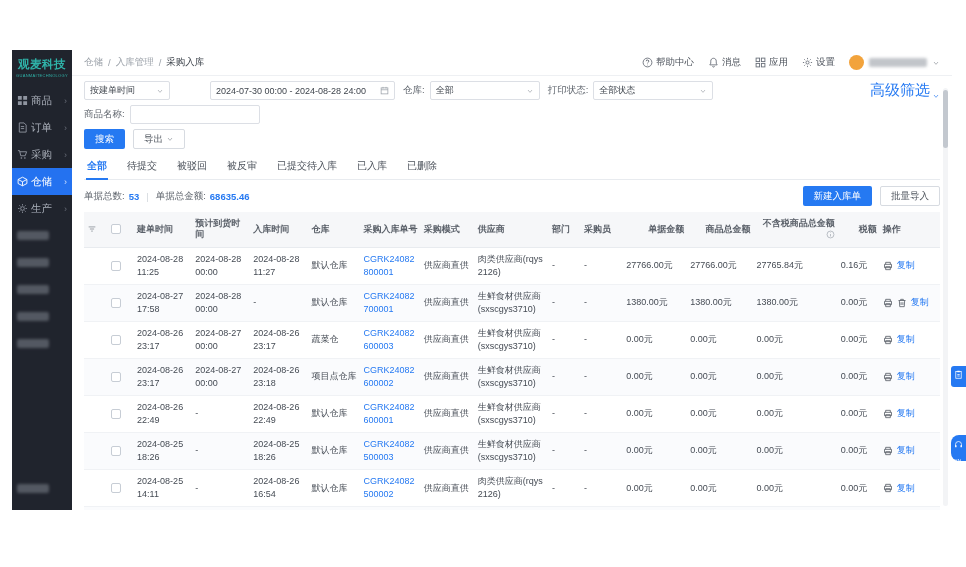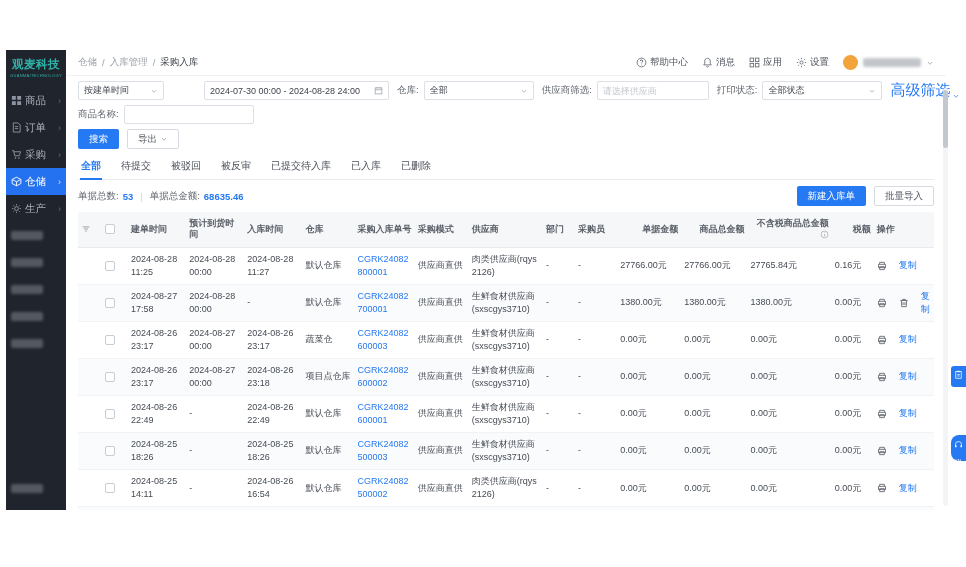--- a/index.html
+++ b/index.html
@@ -1,19 +1,19 @@
 <!DOCTYPE html>
 <html><head>
 <meta charset="utf-8">
 <style>
   *{margin:0;padding:0;box-sizing:border-box;}
   html,body{background:#fff;}
   body{font-family:"Liberation Sans","DejaVu Sans",sans-serif;}
   .page{position:relative;width:966px;height:567px;background:#fff;overflow:hidden;}
-  .app{position:absolute;left:6px;top:50px;width:940px;height:460px;display:flex;background:#fff;}
+  .app{position:absolute;left:12px;top:50px;width:940px;height:460px;display:flex;background:#fff;}
 
   
   .sidebar{width:60px;background:#20242d;display:flex;flex-direction:column;flex-shrink:0;}
   .logo{padding:7px 2px 9px;text-align:center;}
   .logo-cn{color:#2fb3a9;font-size:11.5px;font-weight:bold;letter-spacing:.5px;white-space:nowrap;}
   .logo-en{color:#2fb3a9;font-size:4px;letter-spacing:.3px;margin-top:1px;white-space:nowrap;}
   #sidebar-nav{display:flex;flex-direction:column;flex:1;padding-bottom:8px;}
   .side-item{height:27px;display:flex;align-items:center;gap:3px;padding:0 5px;color:#a9afb9;font-size:10.5px;cursor:pointer;flex-shrink:0;}
   .side-item .icn{width:11px;height:11px;color:#8f95a0;flex-shrink:0;}
   .side-item.active{background:#2472f0;color:#fff;}
@@ -67,21 +67,21 @@
 
   .table-wrap{flex:1;margin-top:6px;overflow:hidden;min-height:0;}
   table{width:100%;border-collapse:collapse;table-layout:fixed;}
   th{background:#f6f7f9;font-size:9px;color:#5a6069;font-weight:bold;text-align:left;padding:6px 3px;border-bottom:1px solid #e8ebef;line-height:1.25;vertical-align:middle;}
   th.al-r{text-align:right;}
   td{font-size:9px;color:#454b54;padding:5px 3px;border-bottom:1px solid #f0f2f5;word-break:break-all;line-height:1.45;vertical-align:middle;}
   td.al-r{}
   tbody tr:nth-child(even) td{background:#fafbfd;}
   .cb{display:inline-block;width:10px;height:10px;border:1px solid #c7cdd5;border-radius:2px;background:#fff;vertical-align:middle;cursor:pointer;}
   .link{color:#2579f2;cursor:pointer;}
-  .ops{display:flex;align-items:center;gap:12px;}
+  .ops{display:flex;align-items:center;gap:4px;}
   .ops .icn{width:10px;height:10px;color:#5a6069;cursor:pointer;flex-shrink:0;}
   th .icn{display:inline-flex;vertical-align:middle;width:10px;height:10px;color:#8b9199;}
   th .icn.info{width:9px;height:9px;color:#a6acb4;margin-left:2px;}
   .icn{display:inline-flex;}
   .icn svg{width:100%;height:100%;display:block;}
 
   
   .scrollbar{position:absolute;left:943px;top:88px;width:5px;height:418px;background:#f3f4f6;border-radius:3px;}
   .scrollbar .thumb{width:5px;height:58px;background:#c3c8cf;border-radius:3px;margin-top:2px;}
   .float-task{position:absolute;right:0;top:366px;width:15px;padding:4px 0;background:#2579f2;color:#fff;border-radius:3px 0 0 3px;display:flex;flex-direction:column;align-items:center;gap:2px;cursor:pointer;}
@@ -261,24 +261,20 @@
             <div class="sel w110">
               <span>全部</span>
               <span class="icn caret">
                   <svg viewBox="0 0 12 12" fill="none" stroke="currentColor">
                     <path d="M3 4.5L6 8l3-3.5"></path>
                   </svg>
                 </span>
             </div>
           </div>
           <div class="f-group">
-            <span class="f-label">供应商筛选:</span>
-            <input class="f-input w112" placeholder="请选择供应商" style="">
-          </div>
-          <div class="f-group">
             <span class="f-label">打印状态:</span>
             <div class="sel w120">
               <span>全部状态</span>
               <span class="icn caret">
                   <svg viewBox="0 0 12 12" fill="none" stroke="currentColor">
                     <path d="M3 4.5L6 8l3-3.5"></path>
                   </svg>
                 </span>
             </div>
           </div>

